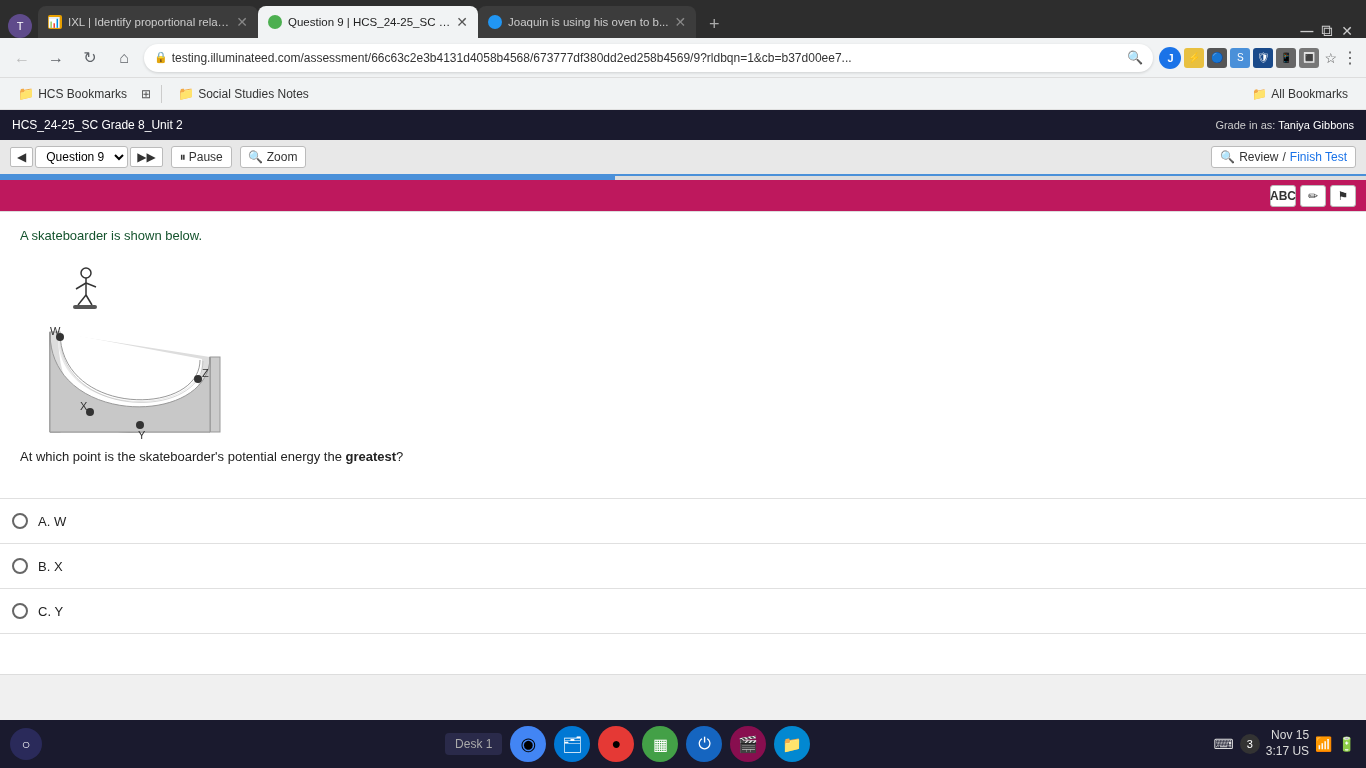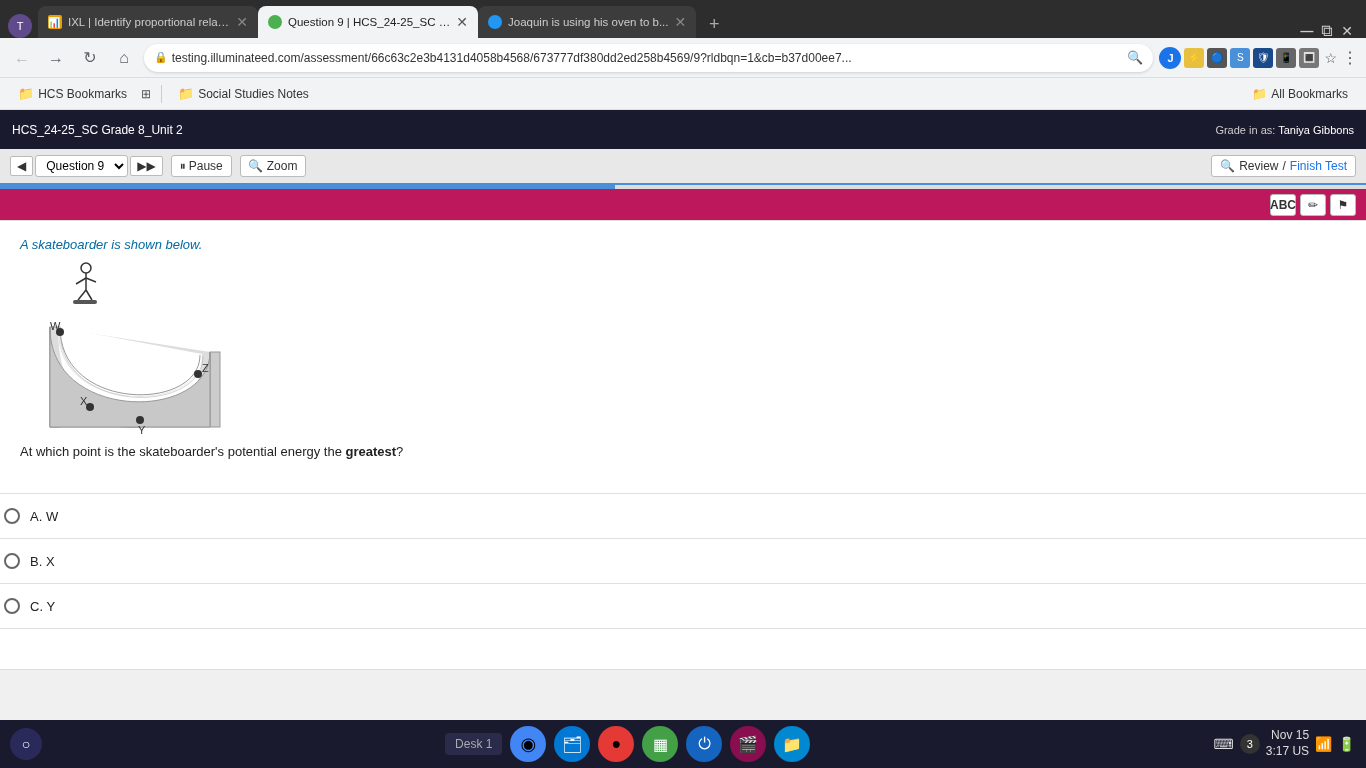--- a/index.html
+++ b/index.html
@@ -28,47 +28,47 @@
     .browser-actions { display: flex; align-items: center; gap: 2px; }
 
     
     .bookmarks-bar { background: #f1f3f4; height: 32px; display: flex; align-items: center; padding: 0 12px; gap: 8px; border-bottom: 1px solid #e0e0e0; }
     .bk-item { display: flex; align-items: center; gap: 4px; font-size: 12px; color: #333; cursor: pointer; padding: 3px 6px; border-radius: 4px; white-space: nowrap; }
     .bk-sep { width: 1px; height: 18px; background: #ccc; margin: 0 2px; }
     .bk-right { margin-left: auto; }
     .folder-icon { font-size: 13px; }
 
     
-    .assessment-header { background: #1a1a2e; color: #fff; height: 39px; display: flex; align-items: center; padding: 0 12px; font-size: 12px; justify-content: space-between; }
+    .assessment-header { background: #1a1a2e; color: #fff; height: 30px; display: flex; align-items: center; padding: 0 12px; font-size: 12px; justify-content: space-between; }
     .signed-in { font-size: 11px; color: #ccc; }
 
     
     .assessment-toolbar { background: #e8e8e8; height: 36px; display: flex; align-items: center; padding: 0 10px; gap: 8px; border-bottom: 2px solid #4a90d9; }
     .toolbar-btn { display: flex; align-items: center; gap: 3px; padding: 3px 8px; border: 1px solid #bbb; border-radius: 3px; background: #fff; font-size: 12px; cursor: pointer; color: #333; }
     .q-select { padding: 2px 6px; border: 1px solid #bbb; border-radius: 3px; font-size: 12px; background: #fff; }
     .nav-arrows { display: flex; gap: 1px; }
     .arrow-btn { padding: 2px 6px; border: 1px solid #bbb; background: #fff; font-size: 12px; cursor: pointer; border-radius: 2px; color: #333; }
     .review-btn { margin-left: auto; display: flex; align-items: center; gap: 4px; font-size: 12px; cursor: pointer; color: #333; padding: 3px 8px; border: 1px solid #bbb; border-radius: 3px; background: #fff; }
 
     
     .main-content { background: #f0f0f0; flex: 1; overflow-y: auto; position: relative; }
     .question-area { background: #fff; margin: 0; padding: 0; }
     .toolbar-strip { background: #be185d; border-bottom: 1px solid #ddd; height: 32px; display: flex; align-items: center; padding: 0 10px; justify-content: flex-end; gap: 4px; }
     .strip-btn { width: 26px; height: 22px; display: flex; align-items: center; justify-content: center; border: 1px solid #bbb; border-radius: 3px; background: #fff; cursor: pointer; font-size: 12px; color: #333; }
     
     .question-content { padding: 16px 20px; }
-    .question-instruction { font-size: 13px; color: #0369a1; font-style: italic; }
+    .question-instruction { font-size: 13px; margin-bottom: 14px; color: #14532d; }
     .skateboard-figure { position: relative; width: 230px; margin-bottom: 14px; }
     
     .question-prompt { font-size: 13px; margin-bottom: 18px; color: #222; }
     .question-prompt b { font-weight: bold; }
 
     
     .answer-choices { border-top: 1px solid #e0e0e0; }
-    .choice-row { display: flex; align-items: center; padding: 14px 4px; border-bottom: 1px solid #e0e0e0; gap: 10px; cursor: pointer; }
+    .choice-row { display: flex; align-items: center; padding: 14px 12px; border-bottom: 1px solid #e0e0e0; gap: 10px; cursor: pointer; }
     .choice-radio { width: 16px; height: 16px; border-radius: 50%; border: 2px solid #666; flex-shrink: 0; display: flex; align-items: center; justify-content: center; }
     .choice-label { font-size: 13px; color: #222; }
 
     
     .footer { background: #f0f0f0; padding: 8px 20px; font-size: 11px; color: #666; border-top: 1px solid #ddd; }
 
     
     .taskbar { background: #1a1a2e; height: 48px; display: flex; align-items: center; padding: 0 10px; gap: 8px; flex-shrink: 0; }
     .taskbar-left { display: flex; align-items: center; }
     .taskbar-center { flex: 1; display: flex; align-items: center; justify-content: center; gap: 8px; }

